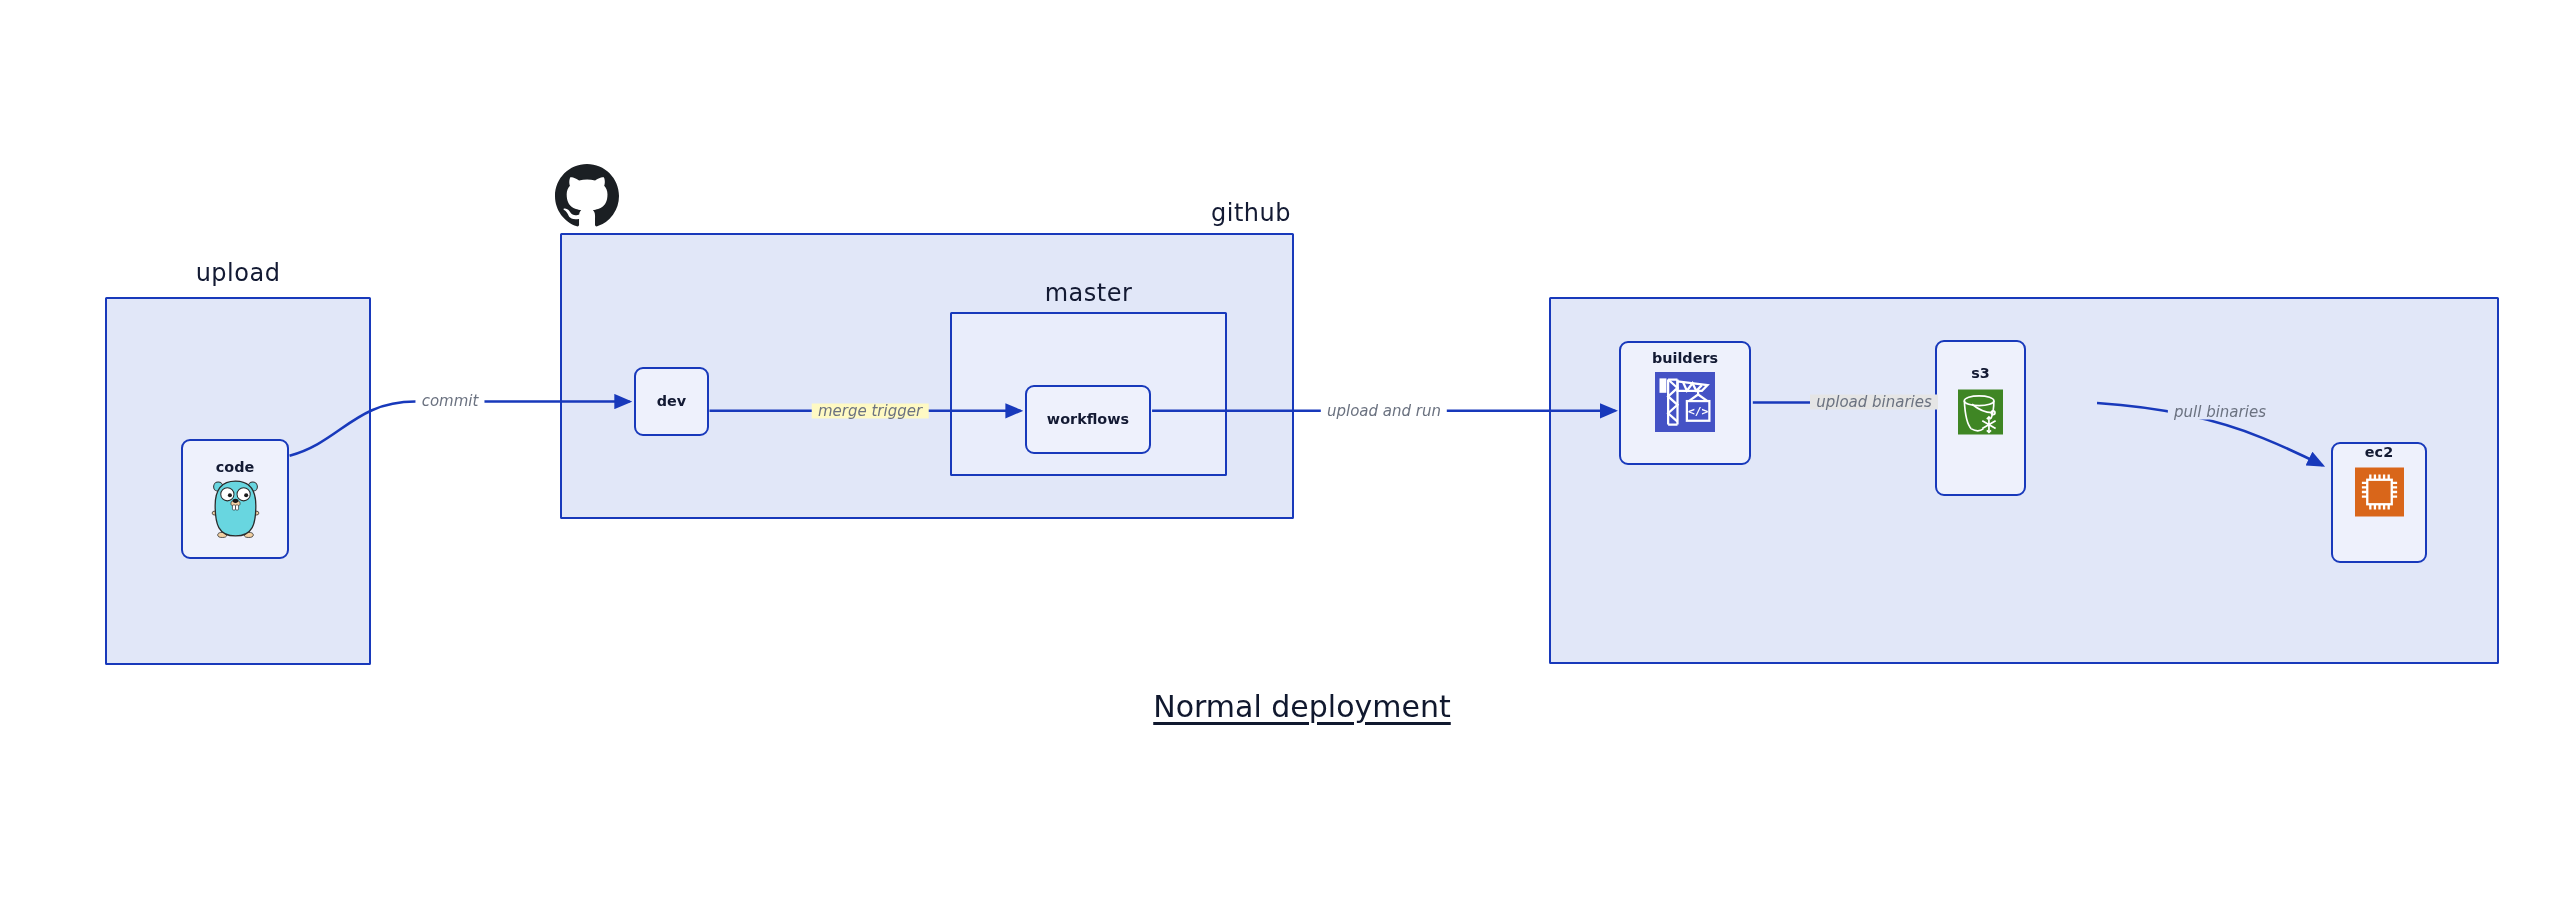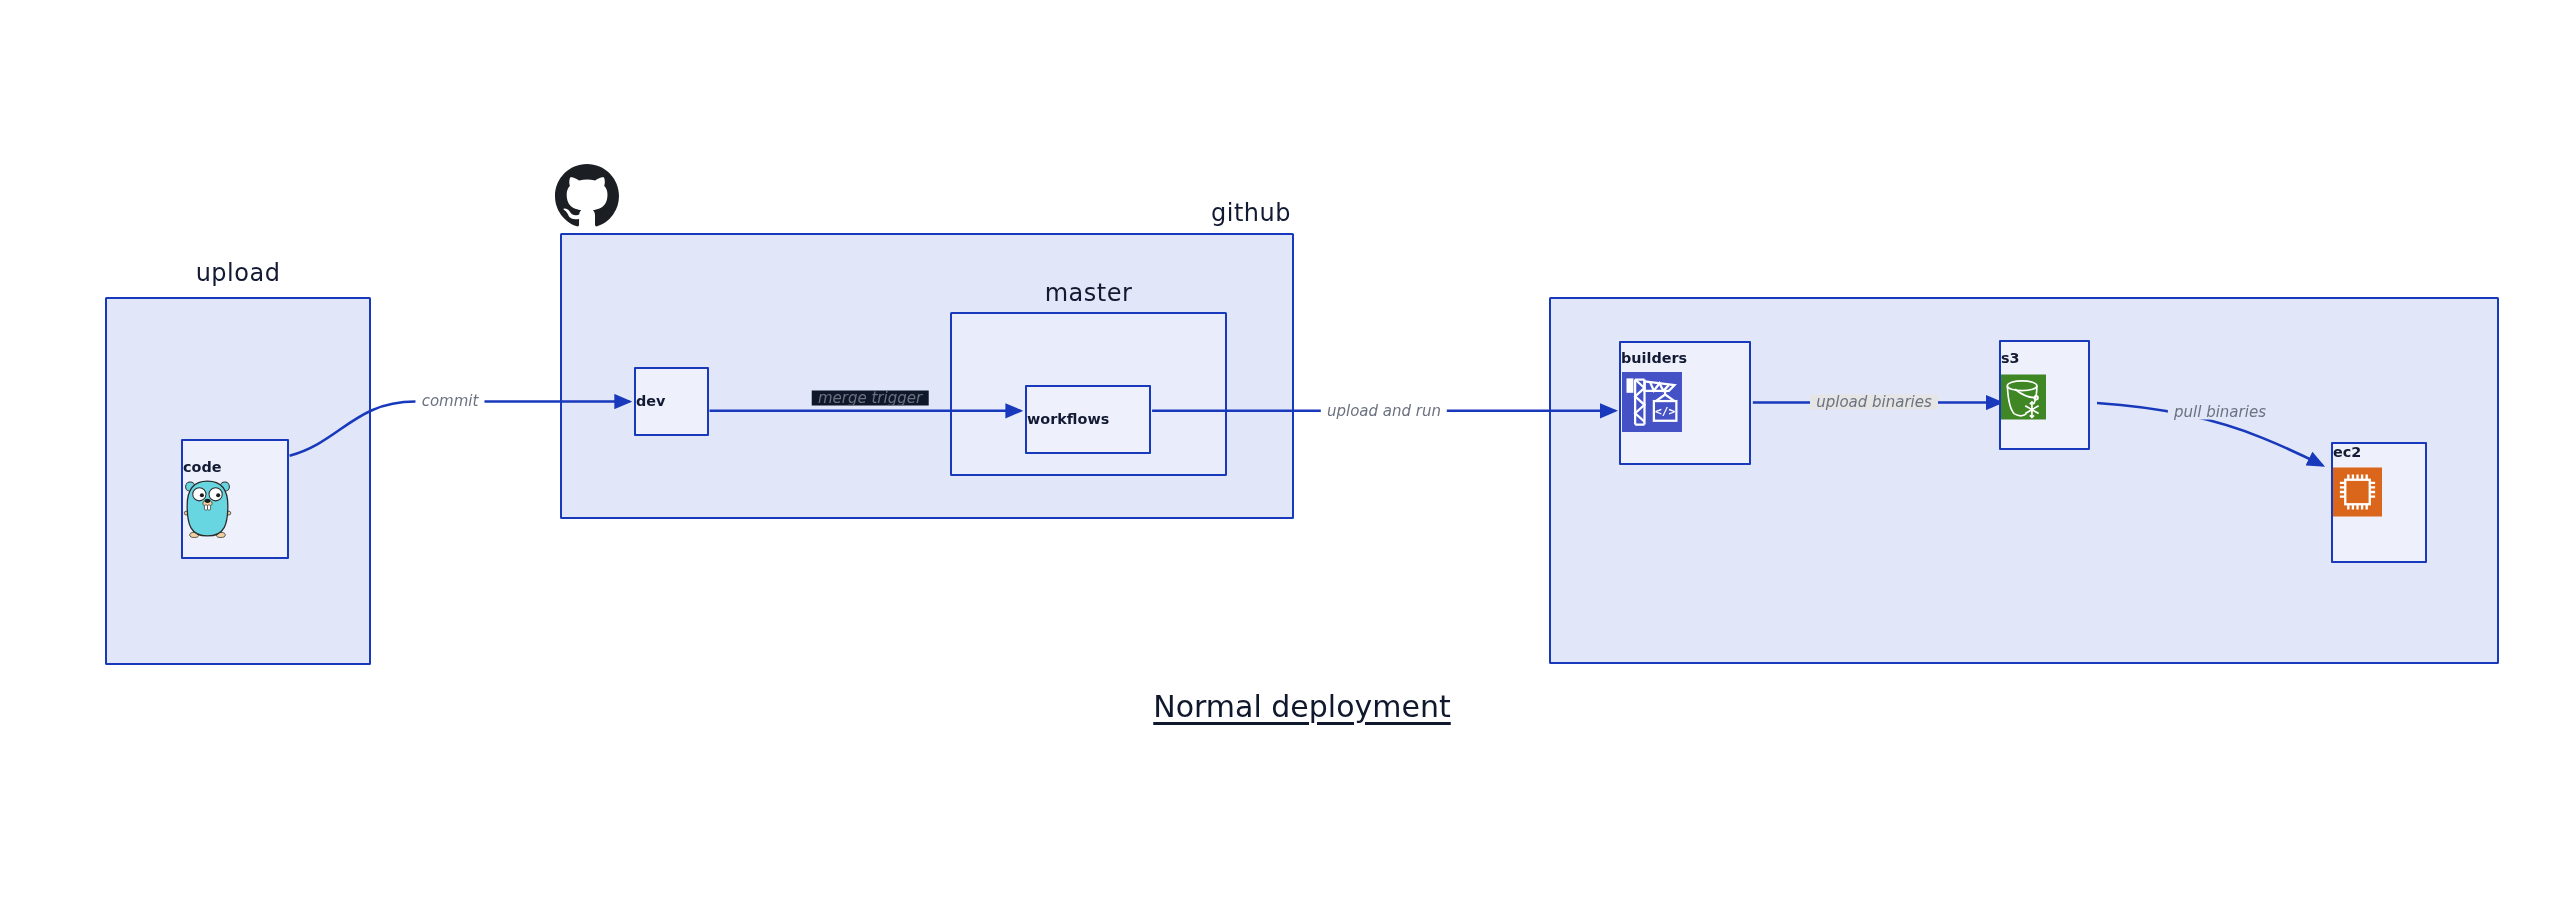--- a/index.html
+++ b/index.html
@@ -4,22 +4,22 @@
 <style>
   html,body{margin:0;padding:0;background:#ffffff}
   .canvas{position:relative;width:2604px;height:902px;background:#ffffff;
           font-family:"DejaVu Sans","Liberation Sans",sans-serif;overflow:hidden}
   .group-box{position:absolute;border:2.6px solid #1839bb;background:#e1e7f8;
              border-radius:1.5px;box-sizing:border-box}
   .group-box.sub{background:#e9edfb}
   .group-label{position:absolute;font-size:24px;color:#131a33;line-height:1;
                text-align:center;font-weight:500;letter-spacing:0.5px}
   .node-box{position:absolute;border:2.6px solid #1839bb;background:#eef1fc;
-            border-radius:1px;box-sizing:border-box;display:flex;
-            flex-direction:column;}
+            border-radius:9px;box-sizing:border-box;display:flex;
+            flex-direction:column;align-items:center}
   .node-box.center{justify-content:center}
   .node-label{font-size:14.4px;font-weight:bold;color:#131a33;line-height:1.1}
   .edge-label{position:absolute;transform:translate(-50%,-50%);font-size:15px;
               font-style:italic;color:#6b7280;padding:0 6.2px;white-space:nowrap;line-height:1}
   .title{position:absolute;transform:translateX(-50%);font-size:30px;color:#10182e;
          text-decoration:underline;text-decoration-thickness:2.6px;text-underline-offset:5.2px;
          white-space:nowrap}
   svg.edges{position:absolute;left:0;top:0;pointer-events:none}
   .abs{position:absolute}
 </style>
@@ -93,21 +93,21 @@
         <path d="M14 8 L24 17 L14 26 L24 35 L14 44 L24 53"></path>
         <path d="M24 10 L56 14 L50 20 L24 20 Z"></path>
         <path d="M30 11 L34 20 L40 12 L44 20 L50 14"></path>
         <path d="M46 18 V24 M46 24 L36 31 M46 24 L56 31"></path>
         <rect x="34" y="31" width="24" height="21"></rect>
       </g>
       <text x="46" y="46" font-size="12" font-weight="bold" fill="#ffffff" text-anchor="middle" font-family="DejaVu Sans Mono, monospace">&lt;/&gt;</text>
     </svg>
   </div>
 
-  <div class="node-box" style="left:1999px;top:340px;width:91px;height:110px;padding-top:9px">
+  <div class="node-box" style="left:1935px;top:340px;width:91px;height:156px;padding-top:24px">
     <div class="node-label">s3</div>
     <svg width="45" height="46" viewBox="0 0 64 64" style="margin-top:7.2px">
       <rect x="0" y="0" width="64" height="64" fill="#3f8624"></rect>
       <g stroke="#ffffff" stroke-width="2.4" fill="none">
         <ellipse cx="30" cy="16" rx="21" ry="7"></ellipse>
         <path d="M9 16 C10 36 13 50 19 56"></path>
         <path d="M19 56 C26 60 32 59 36 56"></path>
         <path d="M51 16 C51 26 50 34 47 41"></path>
         <path d="M20 21 C30 29 40 33 48 33"></path>
         <circle cx="50" cy="33" r="2.6"></circle>
@@ -125,21 +125,21 @@
         <rect x="16" y="16" width="32" height="32"></rect>
         <path d="M20 9 V16 M26 9 V16 M32 9 V16 M38 9 V16 M44 9 V16"></path>
         <path d="M20 48 V55 M26 48 V55 M32 48 V55 M38 48 V55 M44 48 V55"></path>
         <path d="M9 20 H16 M9 26 H16 M9 32 H16 M9 38 H16"></path>
         <path d="M48 20 H55 M48 26 H55 M48 32 H55 M48 38 H55"></path>
       </g>
     </svg>
   </div>
 
   <div class="edge-label" style="left:450px;top:401px;background:#ffffff">commit</div>
-  <div class="edge-label" style="left:870px;top:398px;background:#0f172a">merge trigger</div>
+  <div class="edge-label" style="left:870px;top:411px;background:#fef9c3">merge trigger</div>
   <div class="edge-label" style="left:1384px;top:411px;background:#ffffff">upload and run</div>
   <div class="edge-label" style="left:1874px;top:402px;background:#e5e5e5">upload binaries</div>
   <div class="edge-label" style="left:2220px;top:412px;background:#e1e7f8">pull binaries</div>
 
   <div class="title" style="left:1302px;top:689px">Normal deployment</div>
 
 </div>
 
 
 </body></html>

